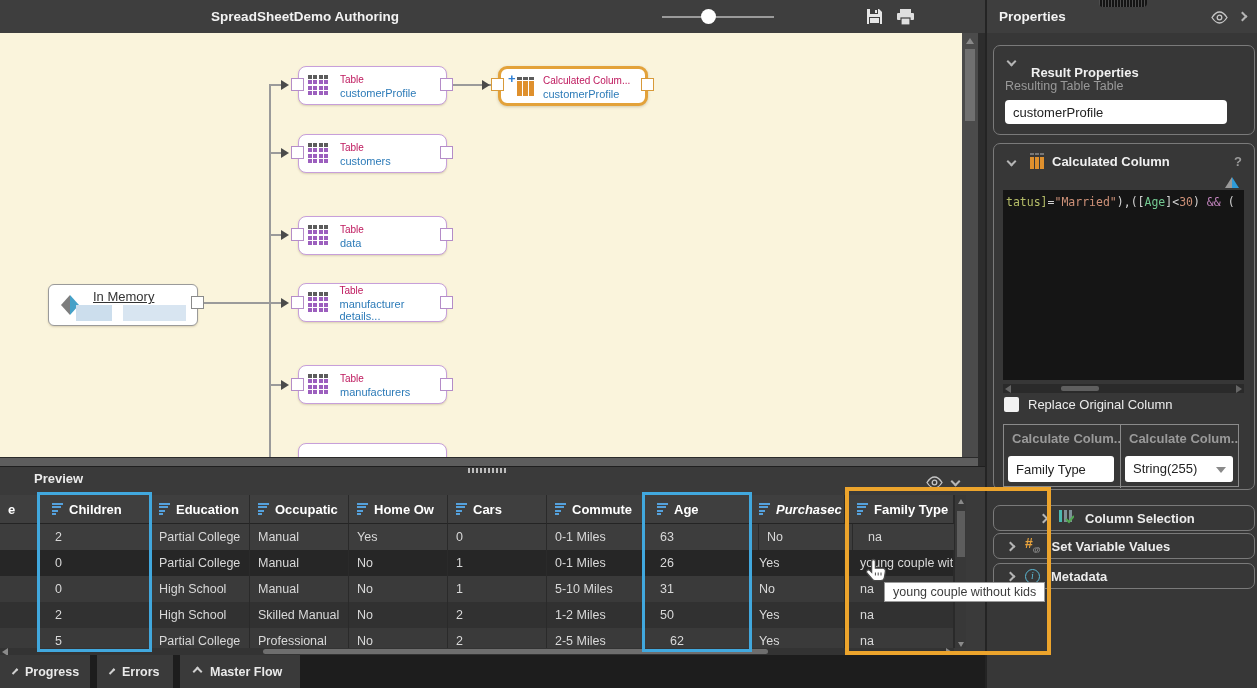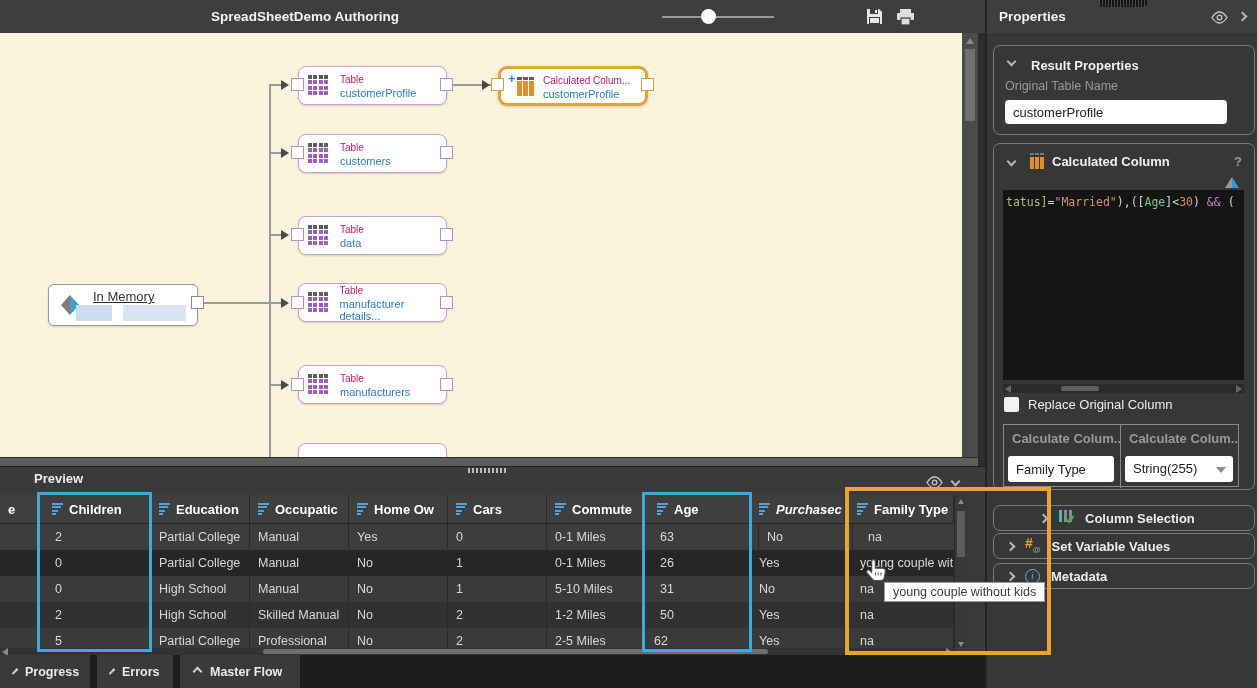--- a/index.html
+++ b/index.html
@@ -448,21 +448,21 @@
         <div class="dcell" style="width:109px;padding-left:15px;">na</div>
       </div>
       <div class="prow r5">
         <div class="dcell" style="width:38px;"></div>
         <div class="dcell" style="width:113px;padding-left:17px;">5</div>
         <div class="dcell" style="width:99px;">Partial College</div>
         <div class="dcell" style="width:99px;">Professional</div>
         <div class="dcell" style="width:99px;">No</div>
         <div class="dcell" style="width:99px;">2</div>
         <div class="dcell" style="width:98px;">2-5 Miles</div>
-        <div class="dcell" style="width:106px;padding-left:9px;">62</div>
+        <div class="dcell" style="width:106px;padding-left:25px;">62</div>
         <div class="dcell" style="width:94px;">Yes</div>
         <div class="dcell" style="width:109px;padding-left:15px;">na</div>
       </div>
     </div>
 
     <div class="abs" style="left:954px;top:28px;width:12px;height:153px;background:#383838;border-left:1px solid #2a2a2a;">
       <div class="sb-tri-up" style="margin:4px auto 0;border-left-width:3px;border-right-width:3px;border-bottom-width:5px;"></div>
       <div class="abs" style="left:2px;top:16px;width:8px;height:46px;background:#5d5d5d;"></div>
       <div class="sb-tri-down" style="margin:138px auto 0;border-left-width:3px;border-right-width:3px;border-top-width:5px;"></div>
     </div>
@@ -498,22 +498,22 @@
     <div class="btab" style="left:180px;width:120px;">
         <span class="chv up" style="border-color:#d0d0d0;"></span>
         <span>Master Flow</span>
       </div>
   </div>
 
   <div id="props-body">
 
     <div class="pcard" style="top:12px;height:90px;">
       <span class="chv down" style="position:absolute;left:14px;top:12px;"></span>
-      <span class="pc-title" style="left:37px;top:12px;">Result Properties</span>
-      <span class="pc-label" style="left:11px;top:33px;">Original Table Name</span>
+      <span class="pc-title" style="left:37px;top:19px;">Result Properties</span>
+      <span class="pc-label" style="left:11px;top:33px;">Resulting Table Table</span>
       <input class="winput" style="left: 11px; top: 54px; width: 222px; height: 24px;" value="customerProfile">
     </div>
 
     <div class="pcard" style="top:110px;height:347px;">
       <span class="chv down" style="position:absolute;left:14px;top:14px;"></span>
       <span class="mini-calc" style="position:absolute;left:35px;top:9px;">
           <b style="left:1px;"></b>
           <b style="left:6px;"></b>
           <b style="left:11px;"></b>
         </span>

